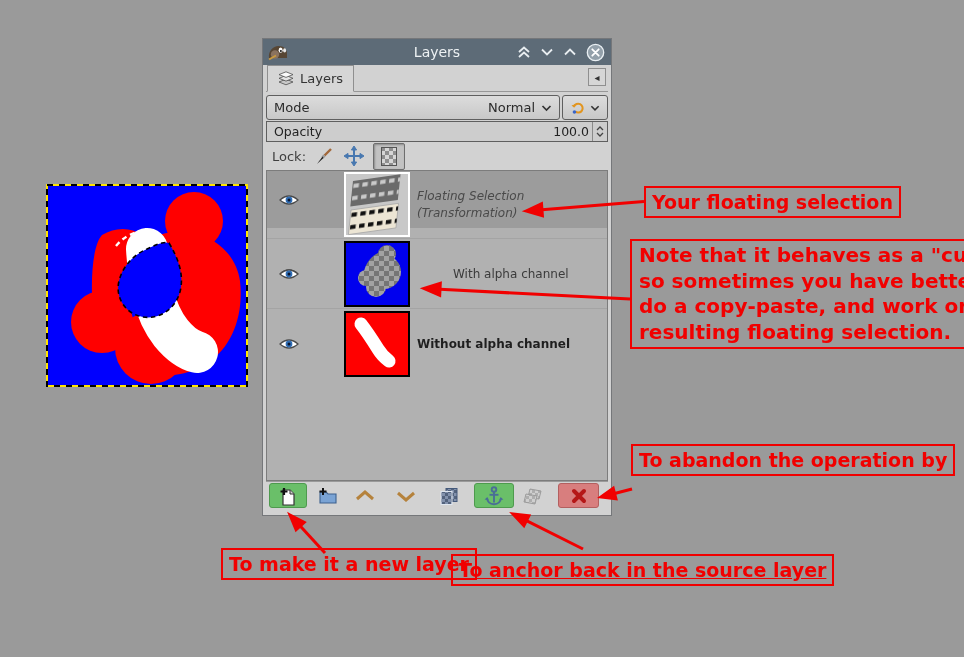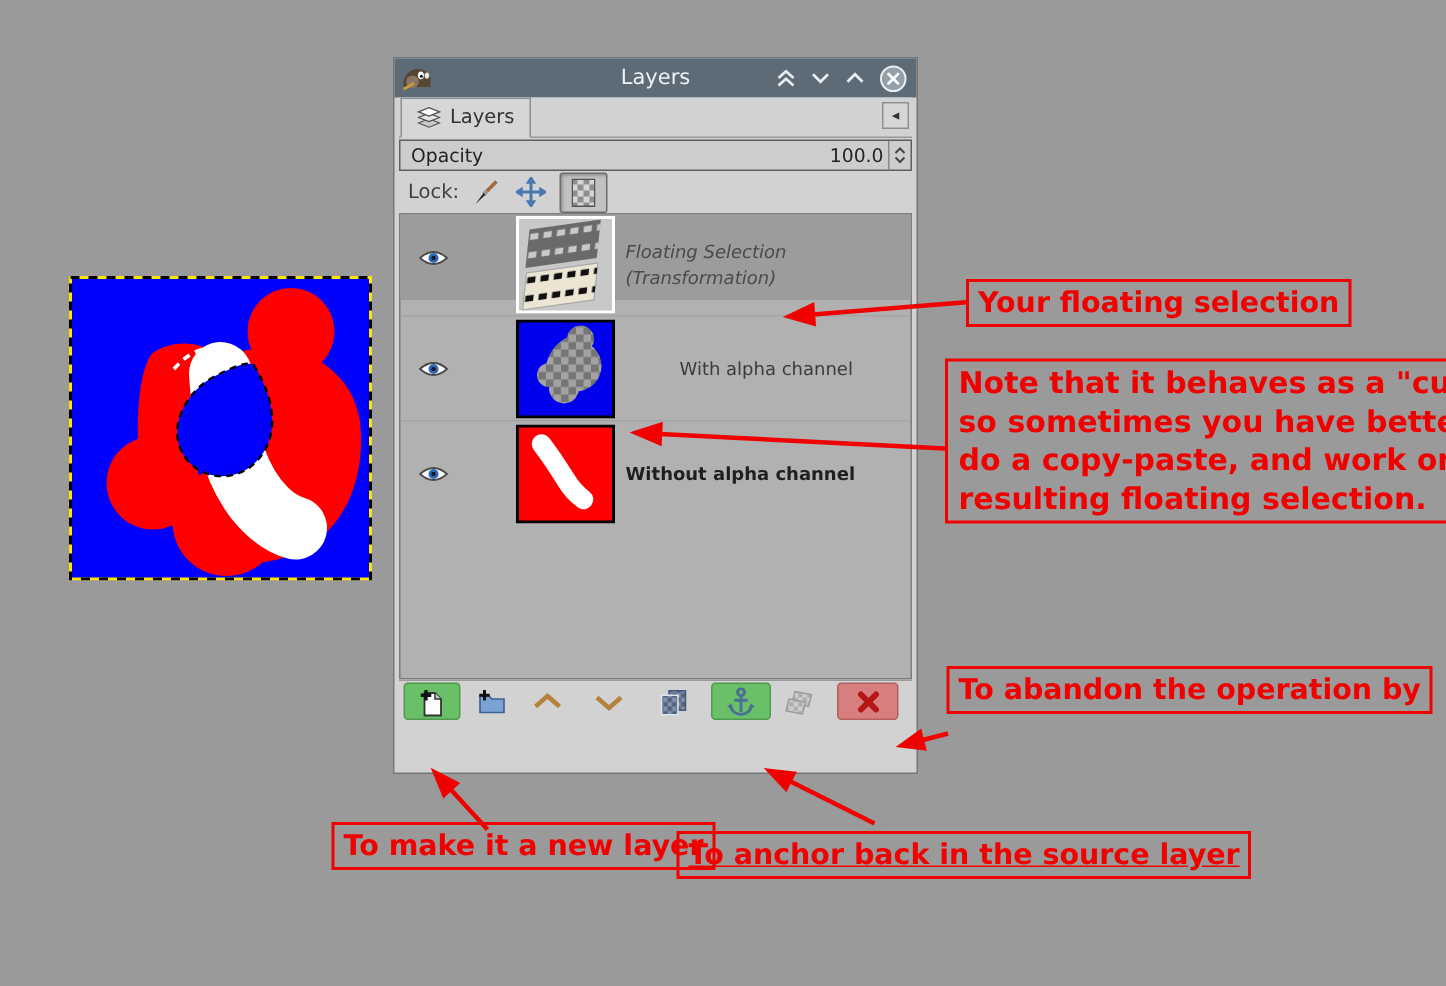--- a/index.html
+++ b/index.html
@@ -172,20 +172,39 @@
             <polygon points="1,3.6 8,6.4 15,3.6 8,0.8" fill="#fafafa"></polygon>
           </g>
         </svg>
         <span>Layers</span>
       </div>
       <div class="tab-menu-btn">
         <span>◂</span>
       </div>
     </div>
 
+    <div class="mode-row">
+      <div class="combo">
+        <span>Mode</span>
+        <span class="combo-value">Normal</span>
+        <svg width="11" height="8" viewBox="0 0 11 8">
+          <polyline points="1.5,2 5.5,6 9.5,2" fill="none" stroke="#333" stroke-width="1.7"></polyline>
+        </svg>
+      </div>
+      <div class="mini-btn">
+        <svg width="16" height="16" viewBox="0 0 18 18">
+          <path d="M4.5 7.5 A5 5 0 1 1 6 13" fill="none" stroke="#e2951f" stroke-width="2.3"></path>
+          <polygon points="4.8,8.8 1.7,6.2 6.8,4.6" fill="#e2951f"></polygon>
+          <circle cx="5" cy="13.5" r="2" fill="#3a66c8"></circle>
+        </svg>
+        <svg width="10" height="8" viewBox="0 0 11 8">
+          <polyline points="1.5,2 5.5,6 9.5,2" fill="none" stroke="#333" stroke-width="1.7"></polyline>
+        </svg>
+      </div>
+    </div>
 
     <div class="opacity-row">
       <span>Opacity</span>
       <span class="op-value">100.0</span>
       <span class="spinner">
         <svg width="8" height="5" viewBox="0 0 8 5">
             <polyline points="1,4 4,1 7,4" fill="none" stroke="#444" stroke-width="1.3"></polyline>
           </svg>
         <svg width="8" height="5" viewBox="0 0 8 5">
             <polyline points="1,1 4,4 7,1" fill="none" stroke="#444" stroke-width="1.3"></polyline>

